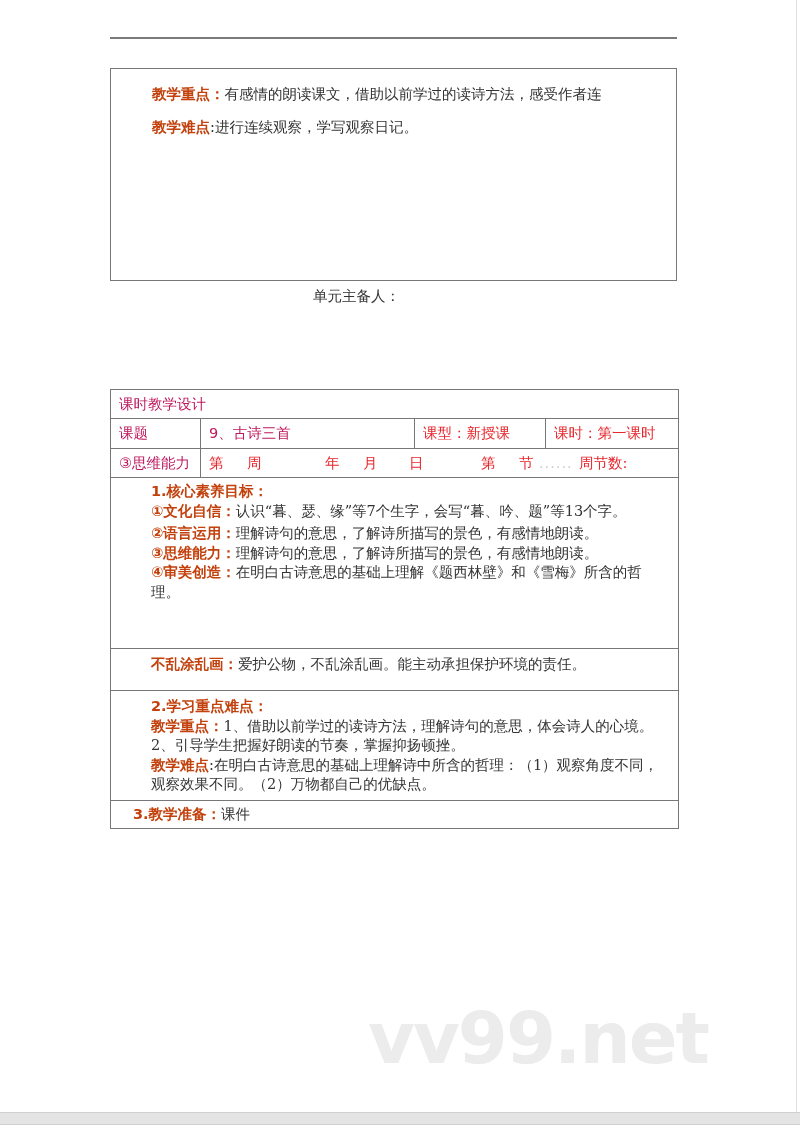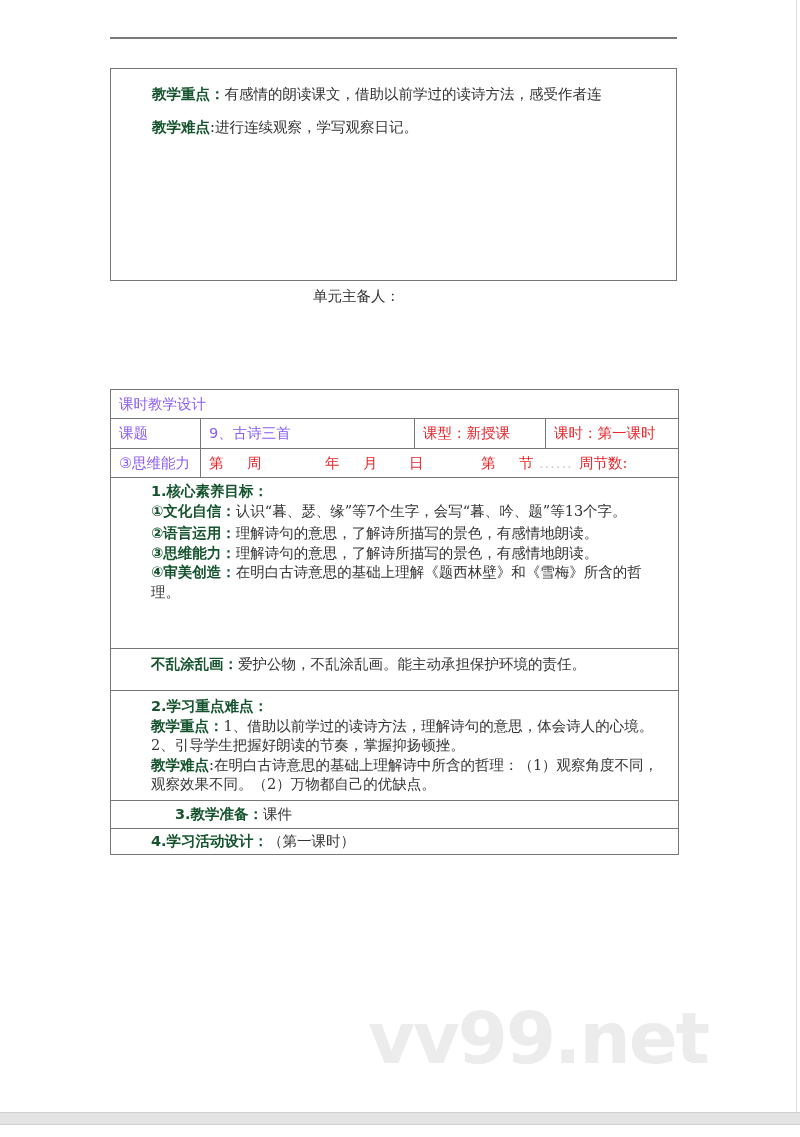--- a/index.html
+++ b/index.html
@@ -2,25 +2,25 @@
 <html><head>
 <meta charset="utf-8">
 <style>
   html, body { margin:0; padding:0; }
   body { width:800px; height:1137px; background:#ffffff; position:relative; overflow:hidden;
          font-family:"DejaVu Serif","Liberation Serif",serif; color:#333; }
   .hr-top { position:absolute; left:110px; top:37px; width:567px; height:2px; background:#7a7a7a; }
   .box1 { position:absolute; left:110px; top:68px; width:565px; height:211px; border:1px solid #777; }
   .box1 p { margin:0; font-size:14.5px; line-height:33px; }
   .indent { padding-left:36px; }
-  b, .bold { font-family:"DejaVu Sans","Liberation Sans",sans-serif; font-weight:bold; color:#14532d; }
+  b, .bold { font-family:"DejaVu Sans","Liberation Sans",sans-serif; font-weight:bold; color:#c2410c; }
   .preparer { position:absolute; left:313px; top:287px; font-size:14.5px; }
   table.lesson { position:absolute; left:110px; top:389px; width:568px; border-collapse:collapse; table-layout:fixed; }
   table.lesson td { border:1px solid #777; padding:0 8px; font-size:14.5px; vertical-align:middle; }
-  .sans { font-family:"DejaVu Sans","Liberation Sans",sans-serif; color:#8b5cf6; }
+  .sans { font-family:"DejaVu Sans","Liberation Sans",sans-serif; color:#be185d; }
   .red { color:#e8262b; font-family:"DejaVu Sans","Liberation Sans",sans-serif; }
   .cell-block { vertical-align:top !important; padding-top:4px !important;margin-left:40px; }
   .cell-block p { margin:0; line-height:19.5px; }
   .dots { color:#ccc; letter-spacing:1px; }
   .time-row span { display:inline-block; }
   .watermark { position:absolute; left:368px; top:996px; font-family:"DejaVu Sans","Liberation Sans",sans-serif;
                font-weight:bold; font-size:72px; color:#ececec; letter-spacing:-2px; }
   .bottom-bar { position:absolute; left:0; top:1112px; width:800px; height:11px; background:#e4e4e4;
                 border-top:1px solid #d0d0d0; border-bottom:1px solid #d0d0d0; }
   .right-edge { position:absolute; left:796px; top:0; width:1px; height:1112px; background:#e0e0e0; }
@@ -77,27 +77,22 @@
     </td>
   </tr>
   <tr style="height:110px">
     <td colspan="4" class="cell-block" style="padding-left:4px;padding-top:6px !important">
       <p class="indent"><b>2.学习重点难点：</b></p>
       <p class="indent"><b>教学重点：</b><span>1、借助以前学过的读诗方法，理解诗句的意思，体会诗人的心境。2、引导学生把握好朗读的节奏，掌握抑扬顿挫。</span></p>
       <p class="indent"><b>教学难点</b><span>:在明白古诗意思的基础上理解诗中所含的哲理：（1）观察角度不同，观察效果不同。（2）万物都自己的优缺点。</span></p>
     </td>
   </tr>
   <tr style="height:28px">
-    <td colspan="4" style="padding-left:64px">
+    <td colspan="4" style="padding-left:22px">
       <b>3.教学准备：</b><span>课件</span>
-    </td>
-  </tr>
-  <tr style="height:26px">
-    <td colspan="4" style="padding-left:40px">
-      <b>4.学习活动设计：</b><span>（第一课时）</span>
     </td>
   </tr>
 </tbody>
   </table>
 
 <div class="watermark">vv99.net</div>
 <div class="right-edge"></div>
 <div class="bottom-bar"></div>
 
 </body></html>

